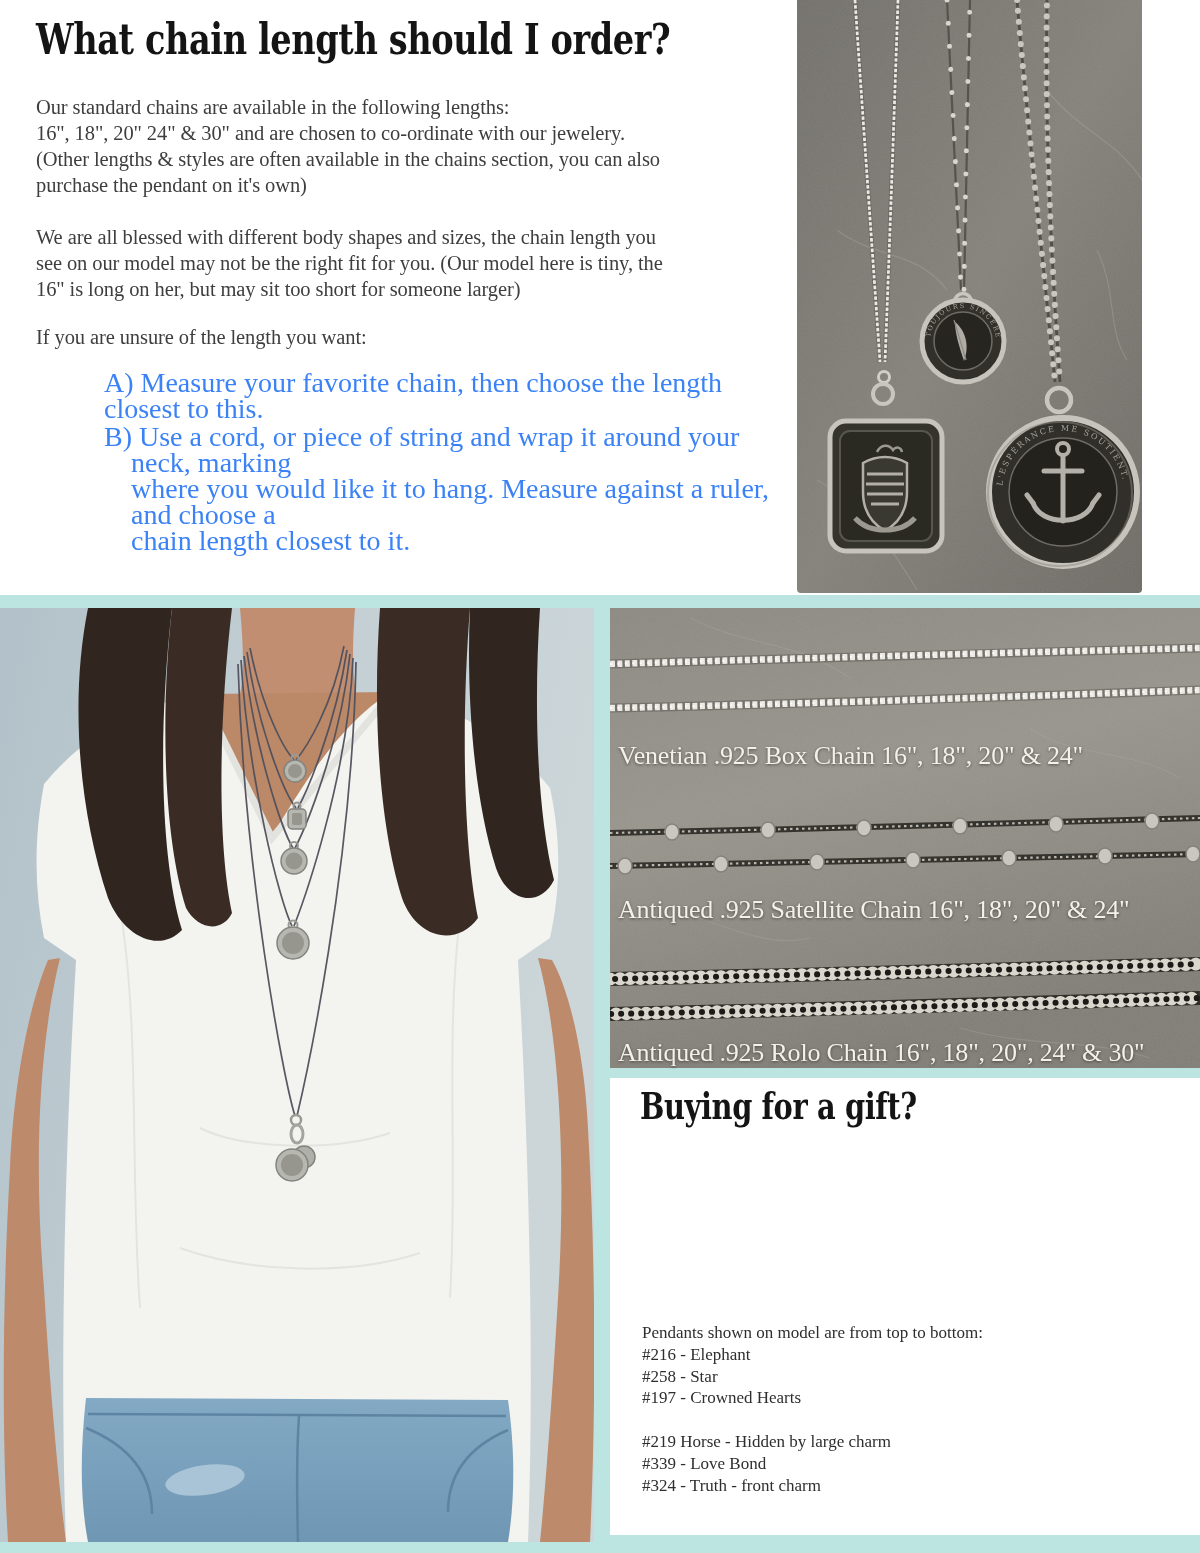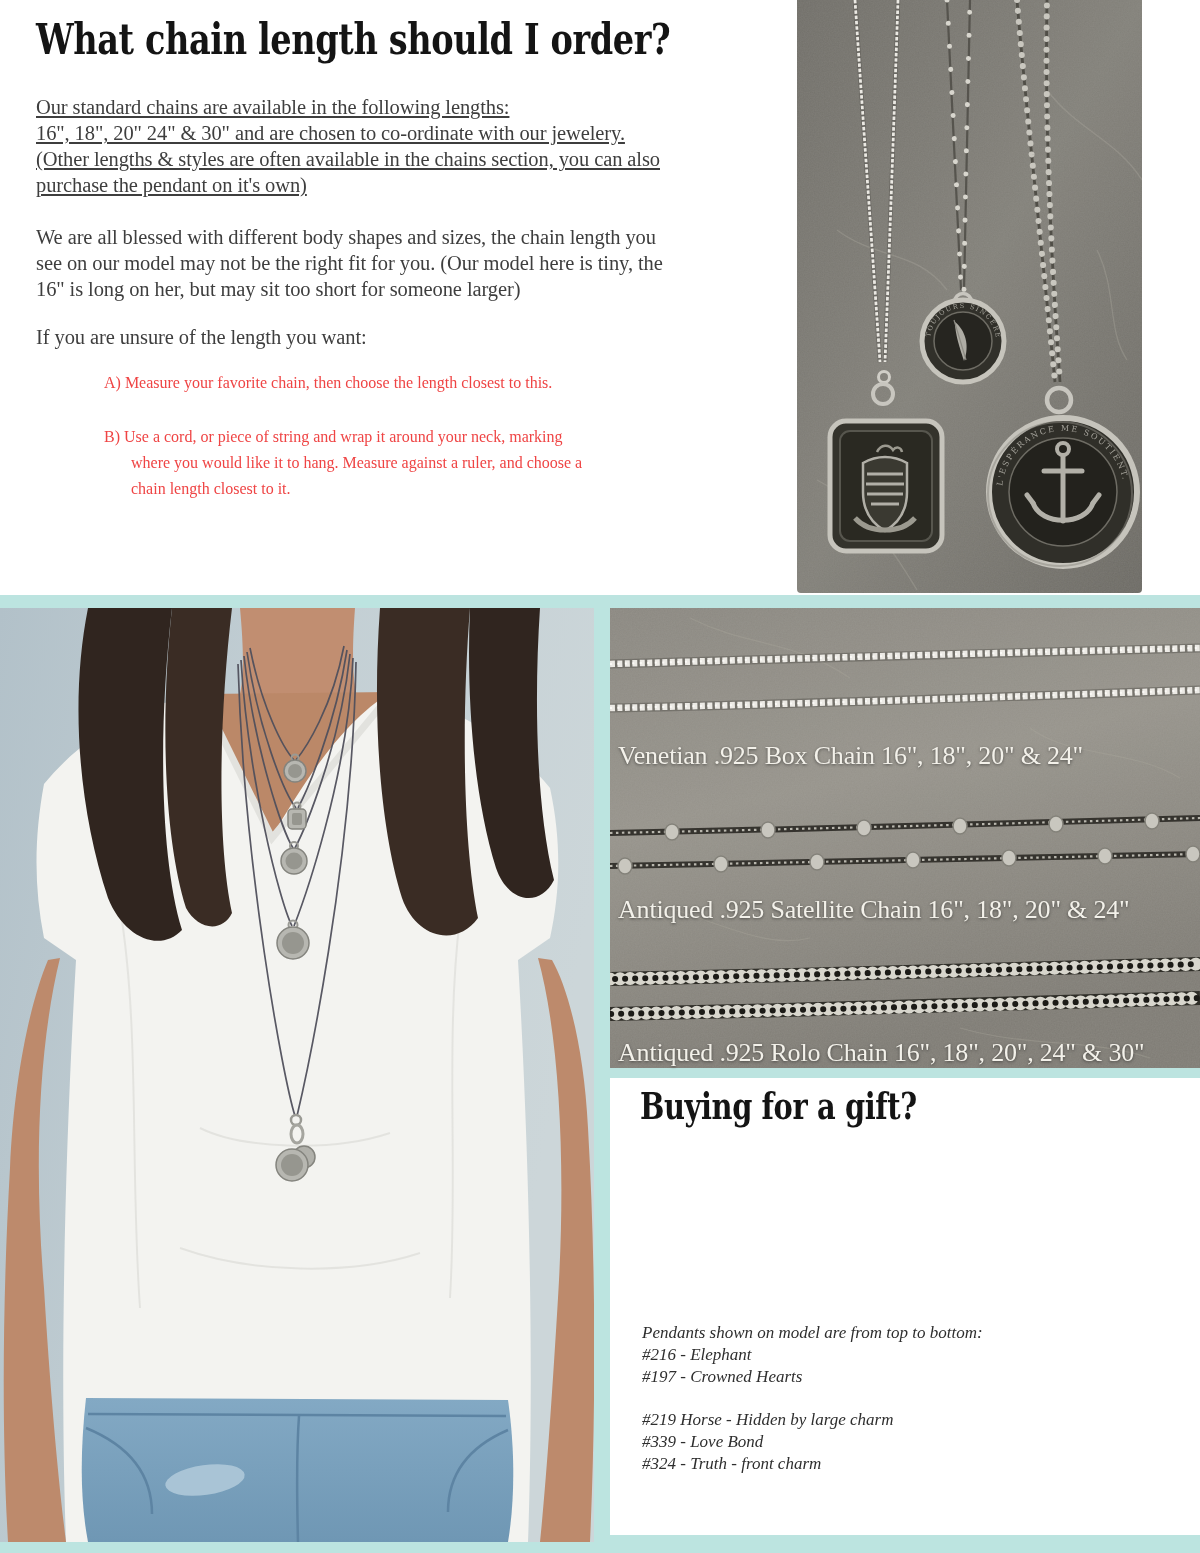--- a/index.html
+++ b/index.html
@@ -7,44 +7,44 @@
         font-family:"Liberation Serif", serif;}
   .teal-bg{position:absolute;left:0;top:595px;width:1200px;height:958px;background:#bce4e0;}
   
   .intro{position:absolute;left:36px;top:0;width:745px;color:#3e3e3e;}
   .h-display{font-family:"DejaVu Serif", serif;font-weight:bold;color:#141414;
              display:inline-block;transform:scaleX(0.78);transform-origin:0 50%;
              letter-spacing:-0.5px;white-space:nowrap;}
   .intro h1{margin:0;position:absolute;top:14px;left:0;font-size:43px;font-weight:normal;text-align:right;}
   .para{position:absolute;left:0;font-size:20.5px;line-height:26px;white-space:pre-line;
         letter-spacing:-0.1px;}
-  .p1{top:94px;text-decoration:underline;}
+  .p1{top:94px;}
   .p2{top:224px;}
   .p3{top:324px;}
-  .opt{position:absolute;font-size:16px;line-height:26px;color:#ef4444;white-space:pre-line;}
+  .opt{position:absolute;font-size:28px;line-height:26px;color:#3b82f6;white-space:pre-line;}
   .optA{left:68px;top:370px;}
   .optB{left:68px;top:424px;padding-left:27px;text-indent:-27px;font-family:Liberation Serif, serif;}
   
   .pendant-photo{position:absolute;left:797px;top:0;width:345px;height:593px;border-radius:0 0 4px 4px;overflow:hidden;}
   .model-photo{position:absolute;left:0;top:608px;width:594px;height:934px;overflow:hidden;}
   .chains-photo{position:absolute;left:610px;top:608px;width:590px;height:460px;overflow:hidden;}
   svg{display:block;}
   
   .chain-label{position:absolute;left:618px;width:575px;font-size:26px;line-height:26px;
                color:#f3f1ea;letter-spacing:-0.2px;text-shadow:0 1px 3px rgba(20,20,20,0.55);}
   .cl1{top:743px;}
   .cl2{top:897px;}
   .cl3{top:1040px;}
   
   .gift-box{position:absolute;left:610px;top:1078px;width:590px;height:457px;background:#ffffff;}
   .gift-box h2{margin:0;position:absolute;left:30px;top:6px;font-size:37px;font-weight:normal;}
   .gift-para{position:absolute;left:32px;top:100px;width:530px;font-size:19.5px;line-height:27px;
              color:#2e2e2e;white-space:pre-line;}
   .gift-list{position:absolute;left:32px;top:244px;width:540px;font-size:17px;line-height:21.8px;
-             color:#2e2e2e;font-style:italic;}
+             color:#2e2e2e;}
   .gift-list .gap{height:22px;}
 </style>
 </head>
 <body>
 
 <div class="page">
   <div class="teal-bg"></div>
 
   <div class="intro">
     <h1><span class="h-display">What chain length should I order?</span></h1>
@@ -301,20 +301,21 @@
 
   <div class="chain-label cl1">Venetian .925 Box Chain 16", 18", 20" &amp; 24"</div>
   <div class="chain-label cl2">Antiqued .925 Satellite Chain 16", 18", 20" &amp; 24"</div>
   <div class="chain-label cl3">Antiqued .925 Rolo Chain 16", 18", 20", 24" &amp; 30"</div>
 
   <div class="gift-box">
     <h2><span class="h-display">Buying for a gift?</span></h2>
     <div class="gift-list">
       <div>Pendants shown on model are from top to bottom:</div>
       <div>#216 - Elephant</div>
+      <div>#258 - Star</div>
       <div>#197 - Crowned Hearts</div>
       <div class="gap"></div>
       <div>#219 Horse - Hidden by large charm</div>
       <div>#339 - Love Bond</div>
       <div>#324 - Truth - front charm</div>
     </div>
   </div>
 </div>
 
 </body></html>

